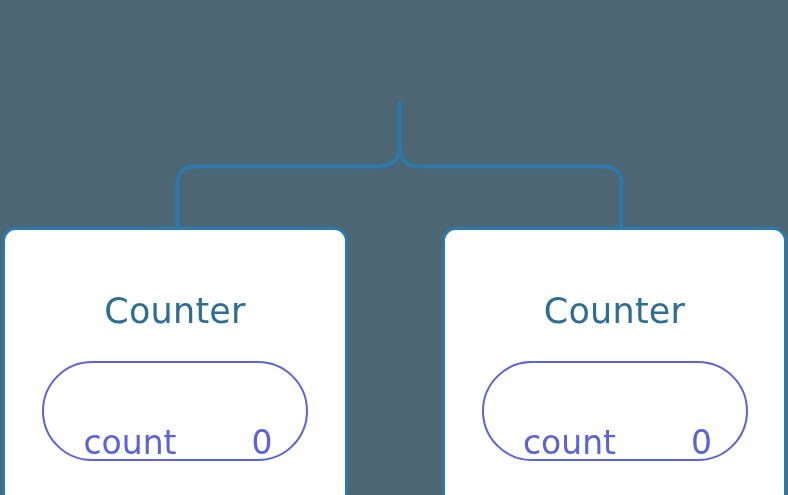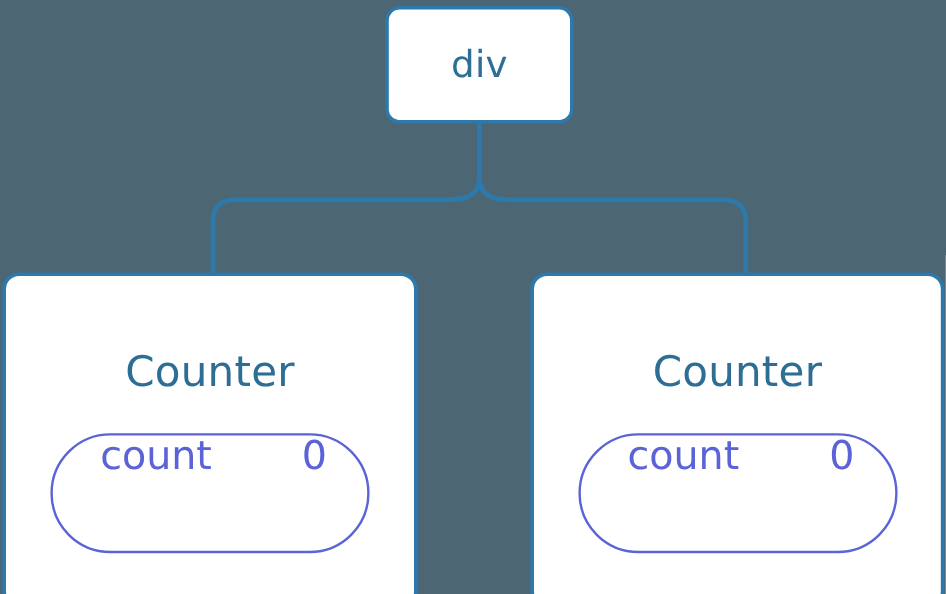--- a/index.html
+++ b/index.html
@@ -85,21 +85,21 @@
 
   
   .state-pill {
     margin-top: 32px;
     width: 266px;
     height: 100px;
     border: 2px solid #5b63d6;
     border-radius: 50px;
     box-sizing: border-box;
     display: flex;
-    align-items: flex-start;
+    align-items: flex-end;
     background: #ffffff;
   }
   .state-key {
     flex: 0 0 172px;
     display: flex;
     align-items: center;
     justify-content: center;
     font-size: 33px;
     color: #5b63d6;
     line-height: 1;
@@ -128,23 +128,20 @@
 
     <path d="M399.5 102 L399.5 148" stroke="#2d79ab" stroke-width="4" fill="none" stroke-linecap="butt"></path>
     <path d="M399.5 148 C 399.5 166, 383 166.5, 373 166.5 L 195 166.5" stroke="#2d79ab" stroke-width="4" fill="none"></path>
     <path d="M399.5 148 C 399.5 166, 416 166.5, 426 166.5 L 604 166.5" stroke="#2d79ab" stroke-width="4" fill="none"></path>
 
     <path d="M195 166.5 C 184 166.5, 177.5 173, 177.5 184 L 177.5 229" stroke="#2d79ab" stroke-width="4" fill="none"></path>
 
     <path d="M604 166.5 C 615 166.5, 621.5 173, 621.5 184 L 621.5 229" stroke="#2d79ab" stroke-width="4" fill="none"></path>
   </svg>
 
-  <div class="node" id="root-node">
-    <span class="root-label">div</span>
-  </div>
 
   <div class="node component-card" id="component-card-left">
     <span class="component-title">Counter</span>
     <div class="state-pill">
       <span class="state-key">count</span>
       <span class="state-divider"></span>
       <span class="state-value">0</span>
     </div>
   </div>
 

